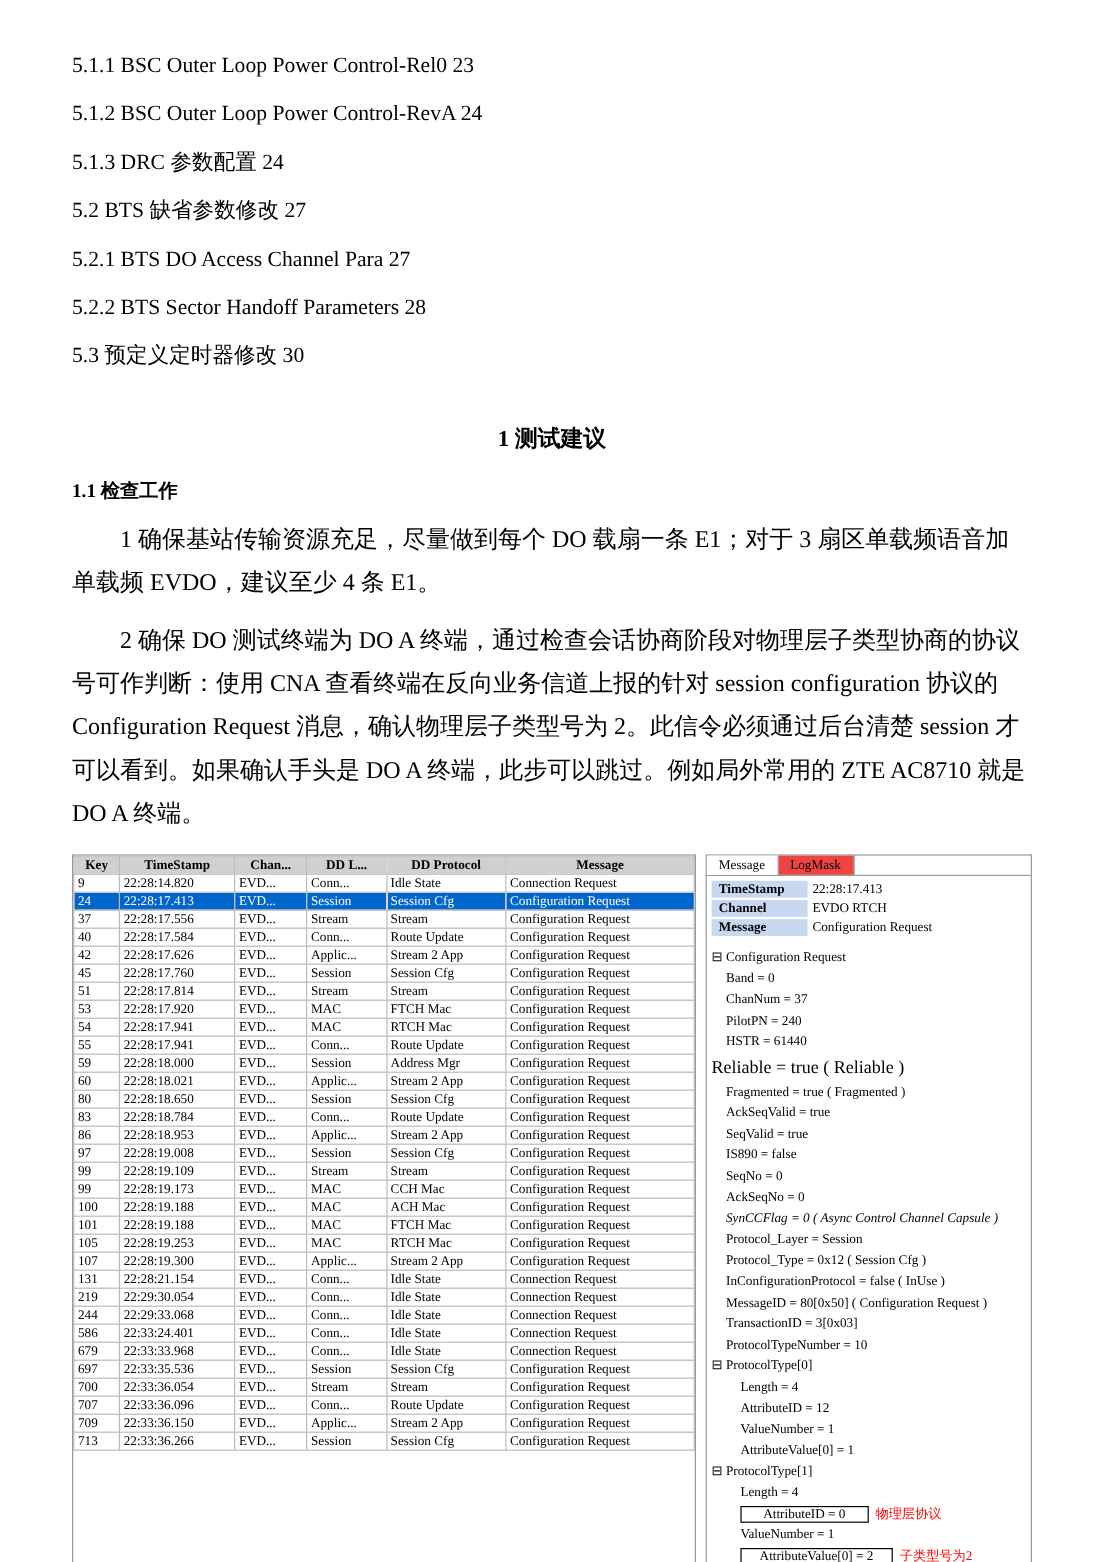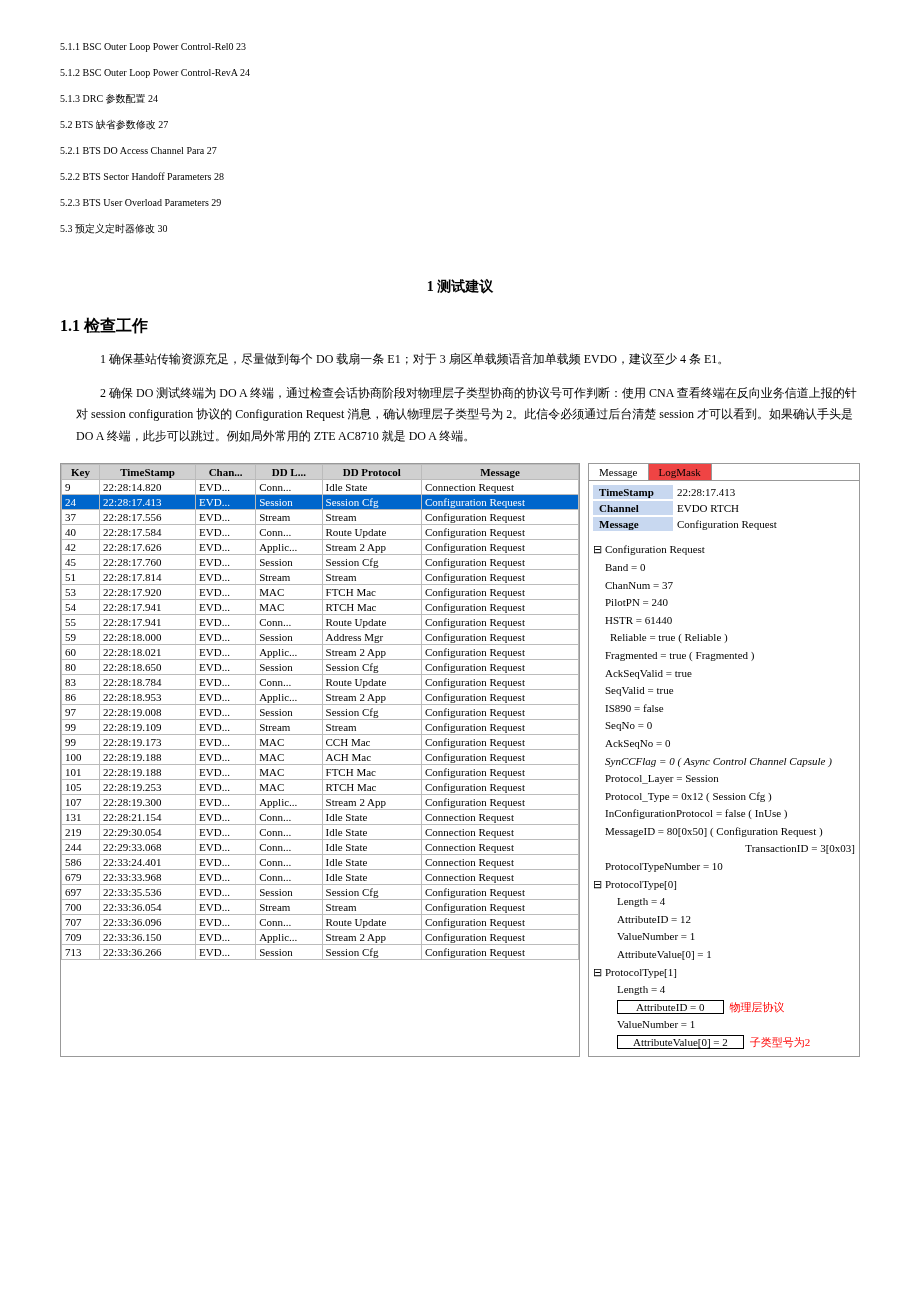--- a/index.html
+++ b/index.html
@@ -10,40 +10,39 @@
       color: #000;
       width: 920px;
       min-height: 1302px;
       padding: 30px 60px;
     }
     .toc-section {
       margin-bottom: 30px;
     }
     .toc-item {
       margin: 8px 0;
-      font-size: 10px;
+      font-size: 18px;
       line-height: 1.8;
     }
     .chapter-heading {
       text-align: center;
-      font-size: 14px;
+      font-size: 19px;
       font-weight: bold;
       margin: 40px 0 20px 0;
     }
     .section-heading {
       font-size: 16px;
       font-weight: bold;
       margin: 20px 0 12px 0;
     }
     .body-text {
-      font-size: 12px;
+      font-size: 20px;
       line-height: 1.8;
       text-indent: 2em;
       margin-bottom: 12px;
-      margin-left: 16px;
     }
     
     .table-container {
       display: flex;
       gap: 8px;
       margin-top: 16px;
       font-size: 11px;
     }
     .left-table {
       flex: 0 0 520px;
@@ -116,21 +115,20 @@
 </head>
 <body>
 
 <div class="toc-section">
   <div class="toc-item">5.1.1 BSC Outer Loop Power Control-Rel0 23</div>
   <div class="toc-item">5.1.2 BSC Outer Loop Power Control-RevA 24</div>
   <div class="toc-item">5.1.3 DRC 参数配置 24</div>
   <div class="toc-item">5.2 BTS 缺省参数修改 27</div>
   <div class="toc-item">5.2.1 BTS DO Access Channel Para 27</div>
   <div class="toc-item">5.2.2 BTS Sector Handoff Parameters 28</div>
-  <div class="toc-item">5.2.3 BTS User Overload Parameters 29</div>
   <div class="toc-item">5.3 预定义定时器修改 30</div>
 </div>
 
 <div class="chapter-heading">1 测试建议</div>
 
 <div class="section-heading">1.1 检查工作</div>
 
 <div class="body-text">1 确保基站传输资源充足，尽量做到每个 DO 载扇一条 E1；对于 3 扇区单载频语音加单载频 EVDO，建议至少 4 条 E1。</div>
 <div class="body-text">2 确保 DO 测试终端为 DO A 终端，通过检查会话协商阶段对物理层子类型协商的协议号可作判断：使用 CNA 查看终端在反向业务信道上报的针对 session configuration 协议的 Configuration Request 消息，确认物理层子类型号为 2。此信令必须通过后台清楚 session 才可以看到。如果确认手头是 DO A 终端，此步可以跳过。例如局外常用的 ZTE AC8710 就是 DO A 终端。</div>
 
@@ -427,33 +425,33 @@
         <span class="info-label">Message</span>
         <span class="info-value">Configuration Request</span>
       </div>
     </div>
     <div class="tree-section" id="tree-section">
     <div style="margin-left: 0px; font-size: 11px; line-height: 1.6;">⊟ Configuration Request</div>
         <div style="margin-left: 12px; font-size: 11px; line-height: 1.6;">Band = 0</div>
         <div style="margin-left: 12px; font-size: 11px; line-height: 1.6;">ChanNum = 37</div>
         <div style="margin-left: 12px; font-size: 11px; line-height: 1.6;">PilotPN = 240</div>
         <div style="margin-left: 12px; font-size: 11px; line-height: 1.6;">HSTR = 61440</div>
-        <div style="margin-left: 17px; font-size: 11px; line-height: 1.6;">Reliable = true ( Reliable )</div>
+        <div style="margin-left: 0; font-size: 15px; line-height: 1.6;">Reliable = true ( Reliable )</div>
         <div style="margin-left: 12px; font-size: 11px; line-height: 1.6;">Fragmented = true ( Fragmented )</div>
         <div style="margin-left: 12px; font-size: 11px; line-height: 1.6;">AckSeqValid = true</div>
         <div style="margin-left: 12px; font-size: 11px; line-height: 1.6;">SeqValid = true</div>
         <div style="margin-left: 12px; font-size: 11px; line-height: 1.6;">IS890 = false</div>
         <div style="margin-left: 12px; font-size: 11px; line-height: 1.6;">SeqNo = 0</div>
         <div style="margin-left: 12px; font-size: 11px; line-height: 1.6;">AckSeqNo = 0</div>
         <div style="margin-left: 12px; font-size: 11px; line-height: 1.6; font-style: italic;">SynCCFlag = 0 ( Async Control Channel Capsule )</div>
         <div style="margin-left: 12px; font-size: 11px; line-height: 1.6;">Protocol_Layer = Session</div>
         <div style="margin-left: 12px; font-size: 11px; line-height: 1.6;">Protocol_Type = 0x12 ( Session Cfg )</div>
         <div style="margin-left: 12px; font-size: 11px; line-height: 1.6;">InConfigurationProtocol = false ( InUse )</div>
         <div style="margin-left: 12px; font-size: 11px; line-height: 1.6;">MessageID = 80[0x50] ( Configuration Request )</div>
-        <div style="margin-left: 12px; font-size: 11px; line-height: 1.6; text-align: right;">TransactionID = 3[0x03]</div>
+        <div style="margin-left: 12px; font-size: 11px; line-height: 1.6;">TransactionID = 3[0x03]</div>
         <div style="margin-left: 12px; font-size: 11px; line-height: 1.6;">ProtocolTypeNumber = 10</div>
         <div style="margin-left: 0px; font-size: 11px; line-height: 1.6;">⊟ ProtocolType[0]</div>
         <div style="margin-left: 24px; font-size: 11px; line-height: 1.6;">Length = 4</div>
         <div style="margin-left: 24px; font-size: 11px; line-height: 1.6;">AttributeID = 12</div>
         <div style="margin-left: 24px; font-size: 11px; line-height: 1.6;">ValueNumber = 1</div>
         <div style="margin-left: 24px; font-size: 11px; line-height: 1.6;">AttributeValue[0] = 1</div>
         <div style="margin-left: 0px; font-size: 11px; line-height: 1.6;">⊟ ProtocolType[1]</div>
         <div style="margin-left: 24px; font-size: 11px; line-height: 1.6;">Length = 4</div>
         <div style="margin-left: 24px; font-size: 11px; line-height: 1.6;"><span style="border: 1px solid rgb(0, 0, 0); padding: 0px 18px;">AttributeID = 0</span><span style="color: red; margin-left: 6px;">物理层协议</span></div>
         <div style="margin-left: 24px; font-size: 11px; line-height: 1.6;">ValueNumber = 1</div>

